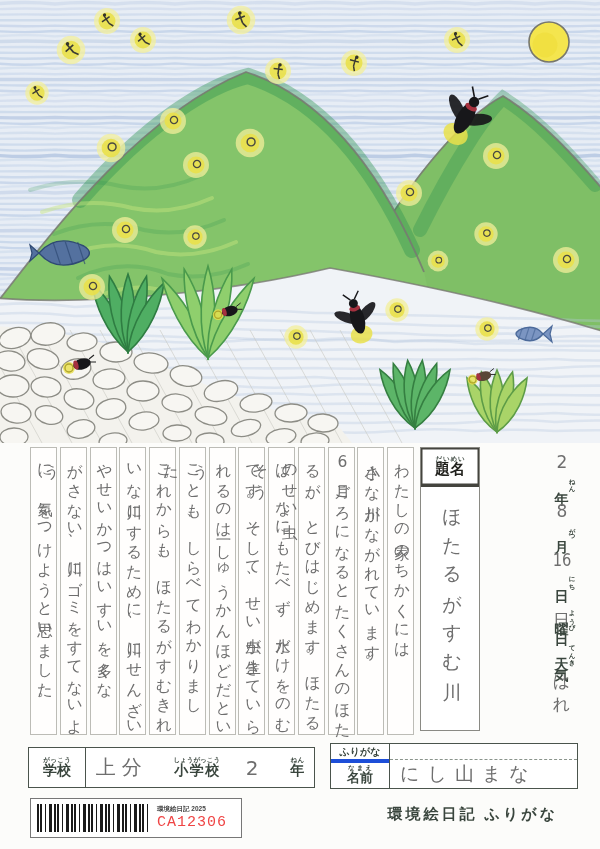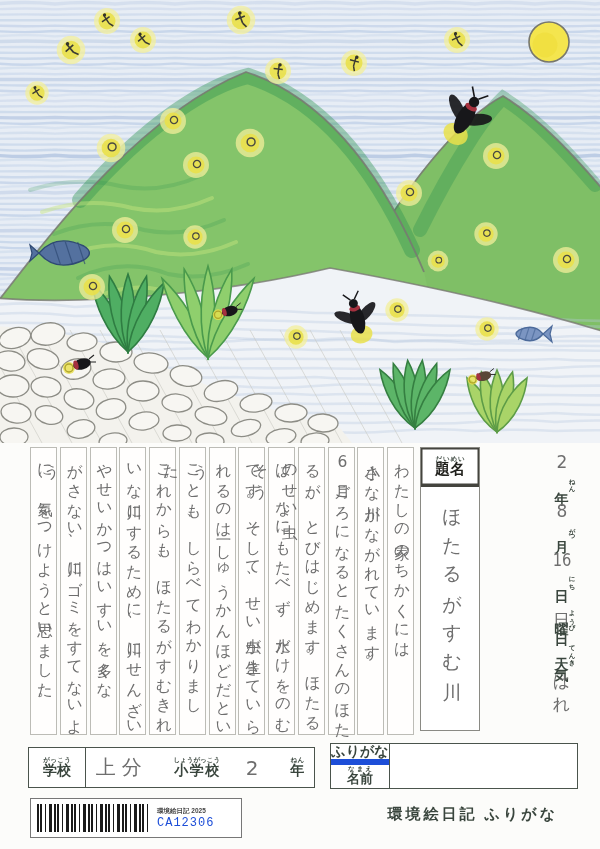--- a/index.html
+++ b/index.html
@@ -41,40 +41,40 @@
               border:1.5px solid #4a544c;display:flex;background:#fff;}
   .label-cell{width:56px;border-right:1.5px solid #4a544c;display:flex;align-items:center;
               justify-content:center;}
   .label-cell ruby{font-size:14px;}
   .school-content{flex:1;display:flex;align-items:center;justify-content:space-evenly;gap:16px;}
   .school-content ruby{font-size:14px;}
   .hw-big{font-size:20px;letter-spacing:6px;}
   .name-box{position:absolute;left:330px;top:2px;width:246px;height:44px;
             border:1.5px solid #4a544c;display:flex;background:#fff;}
   .name-labels{width:58px;border-right:1.5px solid #4a544c;display:flex;flex-direction:column;}
-  .furigana-label{height:15px;border-bottom:6px solid #1d4ed8;font-size:14px;font-weight:bold;
+  .furigana-label{height:15px;border-bottom:4px solid #1d4ed8;font-size:10px;font-weight:bold;
                   color:#39453d;display:flex;align-items:center;justify-content:center;}
   .name-label{flex:1;display:flex;align-items:center;justify-content:center;}
   .name-label ruby{font-size:13px;}
   .name-area{flex:1;display:flex;flex-direction:column;}
   .furigana-line{height:15px;border-bottom:1.5px dashed #8a948c;}
   .name-value{flex:1;font-size:19px;letter-spacing:8px;padding-left:10px;display:flex;
               align-items:center;}
   .note{position:absolute;right:22px;top:51px;font-size:8.5px;font-weight:bold;color:#39453d;
         letter-spacing:0.5px;}
   .form-title{position:absolute;right:42px;top:64px;font-size:15px;font-weight:bold;
               color:#39453d;letter-spacing:3px;}
   .barcode-box{position:absolute;left:30px;top:57px;width:198px;height:38px;border:1px solid #777;
                background:#fff;display:flex;align-items:center;padding:0 6px;gap:8px;}
   .barcode-stripes{width:112px;height:28px;
       background:repeating-linear-gradient(90deg,#1a1a1a 0 2px,#fff 2px 3px,#1a1a1a 3px 5px,
       #fff 5px 8px,#1a1a1a 8px 9px,#fff 9px 12px,#1a1a1a 12px 15px,#fff 15px 17px);}
   .barcode-text{display:flex;flex-direction:column;justify-content:center;}
   .barcode-label{font-size:6.5px;color:#444;font-weight:bold;}
-  .barcode-code{font-size:12px;color:#1d4ed8;font-family:"Liberation Mono",monospace;
+  .barcode-code{font-size:15px;color:#ef4444;font-family:"Liberation Mono",monospace;
                 letter-spacing:1px;}
 </style>
 </head>
 <body>
 
 <div class="page">
 
   <svg class="drawing" id="drawing" viewBox="0 0 600 443">
       <g>
         <rect x="0" y="0" width="600" height="310" fill="#e7edf5"></rect>
@@ -521,20 +521,24 @@
       </div>
     </div>
 
     <div class="name-box">
       <div class="name-labels">
         <div class="furigana-label">ふりがな</div>
         <div class="name-label">
           <ruby class="printed"><span>名前</span><rt>なまえ</rt></ruby>
         </div>
       </div>
+      <div class="name-area">
+        <div class="furigana-line"></div>
+        <div class="name-value hw">にし山まな</div>
+      </div>
     </div>
 
     <div class="form-title">環境絵日記 ふりがな</div>
 
     <div class="barcode-box">
       <div class="barcode-stripes"></div>
       <div class="barcode-text">
         <span class="barcode-label">環境絵日記 2025</span>
         <span class="barcode-code">CA12306</span>
       </div>

